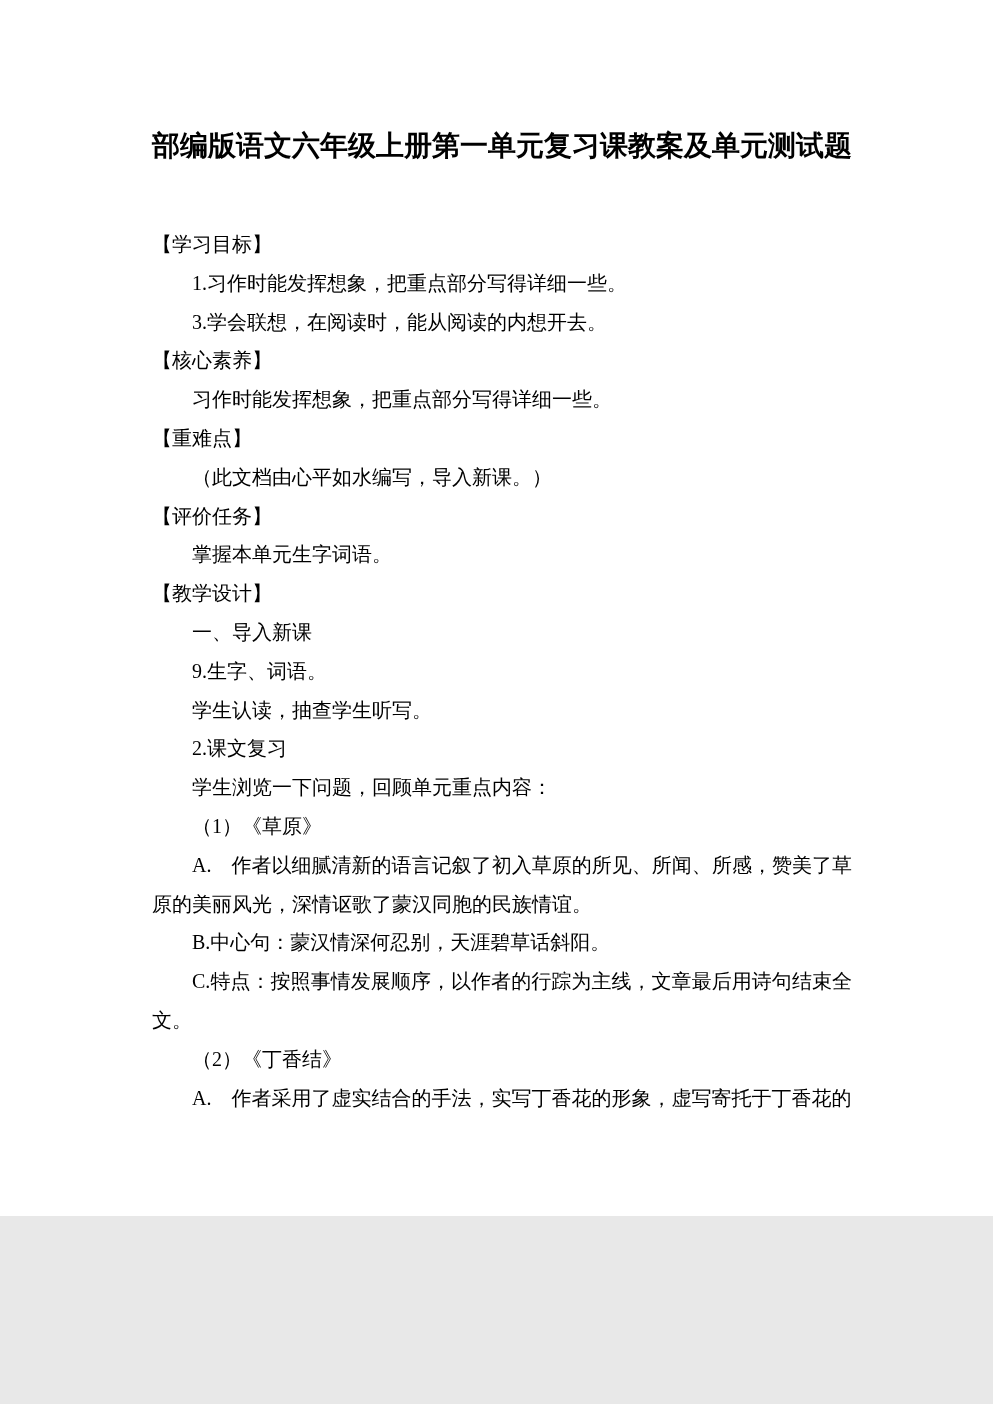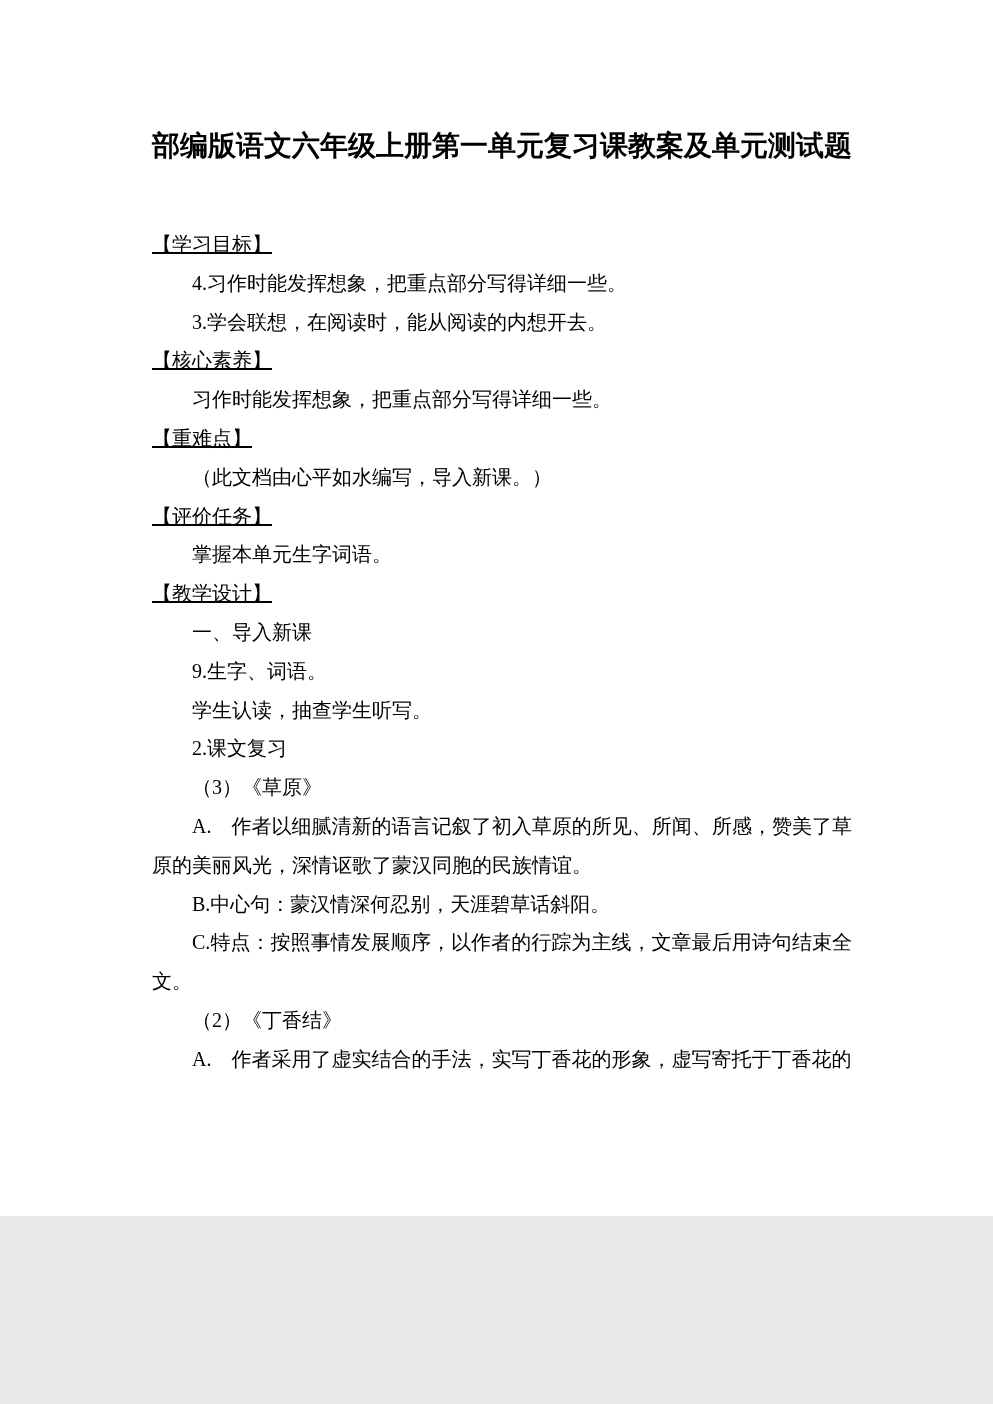--- a/index.html
+++ b/index.html
@@ -37,48 +37,48 @@
   }
   .doc-body p {
     margin: 0;
     padding: 0;
     font-size: 20px;
     line-height: 38.8px;
     text-align: justify;
   }
   .doc-body p.heading {
     text-indent: 0;
-    text-decoration: underline;
   }
   .doc-body p.body {
     text-indent: 40px;
   }
 </style>
 </head>
 <body>
 
 <div class="page">
   <div class="content">
     <h1 class="doc-title">部编版语文六年级上册第一单元复习课教案及单元测试题</h1>
     <div class="doc-body">
         <p class="heading">【学习目标】</p>
-        <p class="body">4.习作时能发挥想象，把重点部分写得详细一些。</p>
+        <p class="body">1.习作时能发挥想象，把重点部分写得详细一些。</p>
         <p class="body">3.学会联想，在阅读时，能从阅读的内想开去。</p>
         <p class="heading">【核心素养】</p>
         <p class="body">习作时能发挥想象，把重点部分写得详细一些。</p>
         <p class="heading">【重难点】</p>
         <p class="body">（此文档由心平如水编写，导入新课。）</p>
         <p class="heading">【评价任务】</p>
         <p class="body">掌握本单元生字词语。</p>
         <p class="heading">【教学设计】</p>
         <p class="body">一、导入新课</p>
         <p class="body">9.生字、词语。</p>
         <p class="body">学生认读，抽查学生听写。</p>
         <p class="body">2.课文复习</p>
-        <p class="body">（3）《草原》</p>
+        <p class="body">学生浏览一下问题，回顾单元重点内容：</p>
+        <p class="body">（1）《草原》</p>
         <p class="body">A.　作者以细腻清新的语言记叙了初入草原的所见、所闻、所感，赞美了草原的美丽风光，深情讴歌了蒙汉同胞的民族情谊。</p>
         <p class="body">B.中心句：蒙汉情深何忍别，天涯碧草话斜阳。</p>
         <p class="body">C.特点：按照事情发展顺序，以作者的行踪为主线，文章最后用诗句结束全文。</p>
         <p class="body">（2）《丁香结》</p>
         <p class="body">A.　作者采用了虚实结合的手法，实写丁香花的形象，虚写寄托于丁香花的</p>
       </div>
   </div>
 </div>
 
 </body></html>

